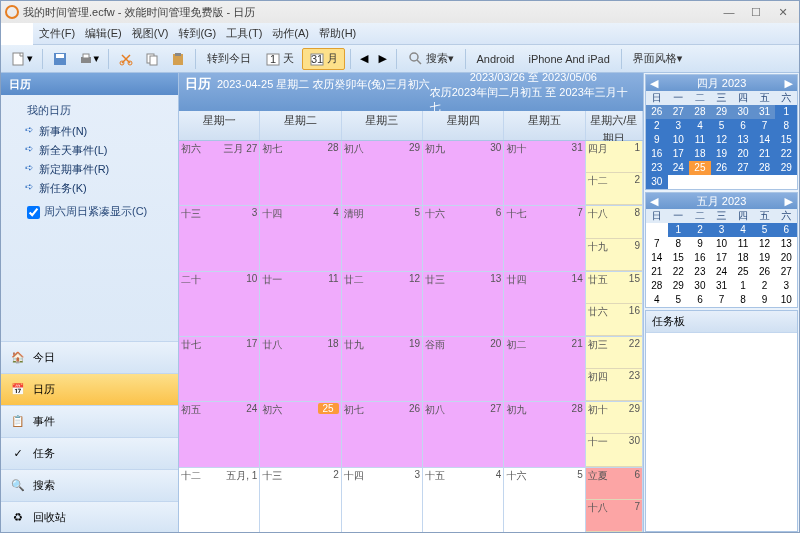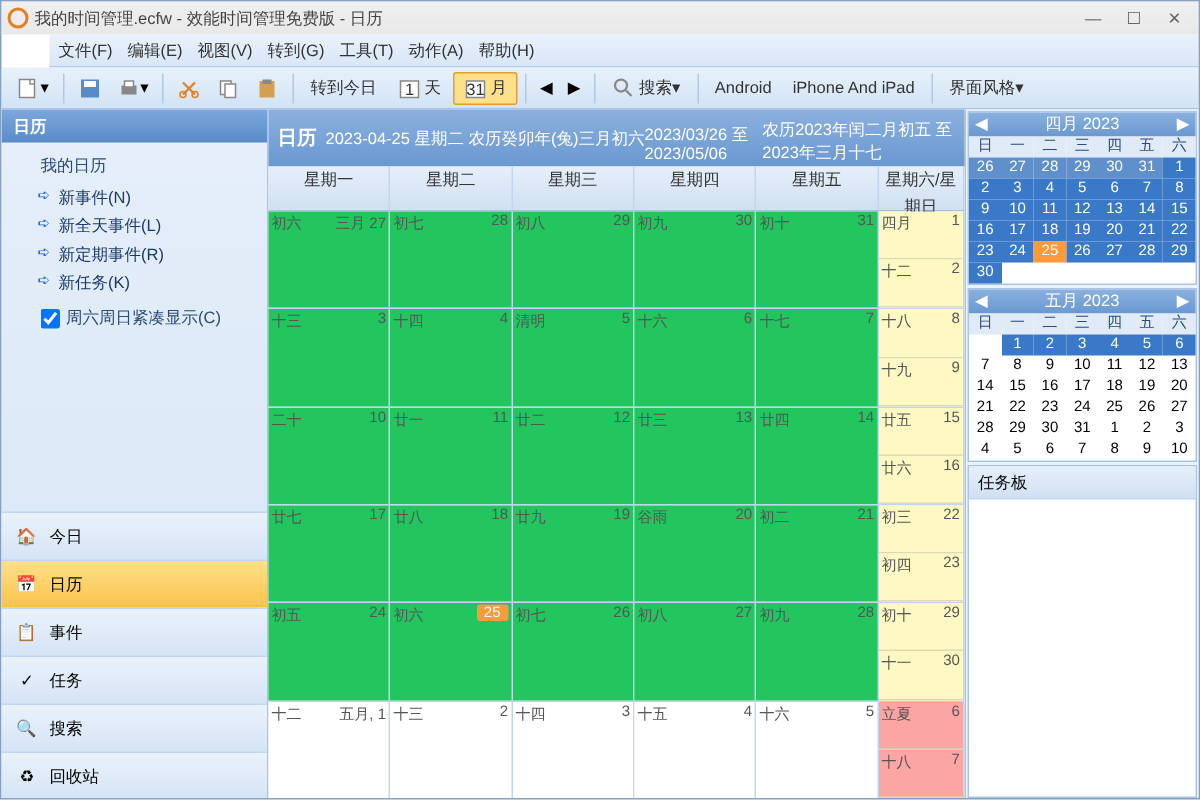--- a/index.html
+++ b/index.html
@@ -24,29 +24,29 @@
 .side-link::before { content: "➪"; position: absolute; left: 0; color: #2a6ac0; font-size: 10px; }
 .side-chk { padding: 6px 2px; color: #2a4a7a; }
 .side-chk input { vertical-align: middle; margin-right: 4px; }
 .side-custom { padding: 4px 2px 10px; color: #1a4aa0; text-decoration: underline; cursor: pointer; }
 .nav-spacer { flex: 1; }
 .navbtn { height: 32px; display: flex; align-items: center; padding: 0 8px; border-top: 1px solid #c2d6ee; background: linear-gradient(#eaf2fb,#d4e4f5); cursor: pointer; }
 .navbtn.active { background: linear-gradient(#fde08a,#fbc24a); }
 .navbtn .nico { width: 18px; height: 18px; margin-right: 6px; display: flex; align-items: center; justify-content: center; }
 .center { flex: 1; display: flex; flex-direction: column; border-right: 1px solid #a9c4e4; }
 .cal-head { height: 38px; background: linear-gradient(#8bb0df,#6a98d0); color: #fff; display: flex; padding: 2px 6px; }
-.cal-head .ch-l { display: flex; flex-direction: column; justify-content: center; font-size: 11px; }
-.cal-head .ch-r { flex: 1; display: flex; flex-direction: row; justify-content: center; align-items: flex-end; font-size: 11px; }
+.cal-head .ch-l { display: flex; flex-direction: row; justify-content: center; font-size: 11px; }
+.cal-head .ch-r { flex: 1; display: flex; flex-direction: column; justify-content: center; align-items: center; font-size: 11px; }
 .cal-head b { font-size: 13px; margin-right: 6px; }
 .wk-head { display: flex; height: 30px; background: linear-gradient(#e6effa,#d0e0f2); border-bottom: 1px solid #a9c4e4; }
 .wk-head div { flex: 1; text-align: center; border-right: 1px solid #c2d6ee; color: #333; line-height: 18px; }
 .wk-head div.we { flex: 0.7; }
 .cal-grid { flex: 1; display: flex; flex-direction: column; }
 .wk-row { flex: 1; display: flex; border-bottom: 1px solid #c2d6ee; }
-.day { flex: 1; border-right: 1px solid #c2d6ee; position: relative; background: #22c55e; overflow: hidden; }
+.day { flex: 1; border-right: 1px solid #c2d6ee; position: relative; background: #f0abfc; overflow: hidden; }
 .day.out { background: #fff; }
 .day .dn { position: absolute; top: 1px; right: 2px; color: #555; font-size: 10px; }
 .day .lun { position: absolute; top: 1px; left: 2px; color: #555; font-size: 10px; }
 .day.today .dn { background: #fb9a3a; color: #fff; padding: 0 5px; border-radius: 2px; }
 .wecol { flex: 0.7; display: flex; flex-direction: column; border-right: 1px solid #c2d6ee; }
 .wecol .half { flex: 1; position: relative; background: #fef9c3; border-bottom: 1px solid #e0d8b8; overflow: hidden; }
 .wecol .half.out { background: #fca5a5; text-decoration: underline; }
 .wecol .half .dn { position: absolute; top: 1px; right: 2px; font-size: 10px; color: #555; }
 .wecol .half .lun { position: absolute; top: 1px; left: 2px; font-size: 10px; color: #555; }
 .right { width: 155px; background: #eaf2fb; display: flex; flex-direction: column; }

